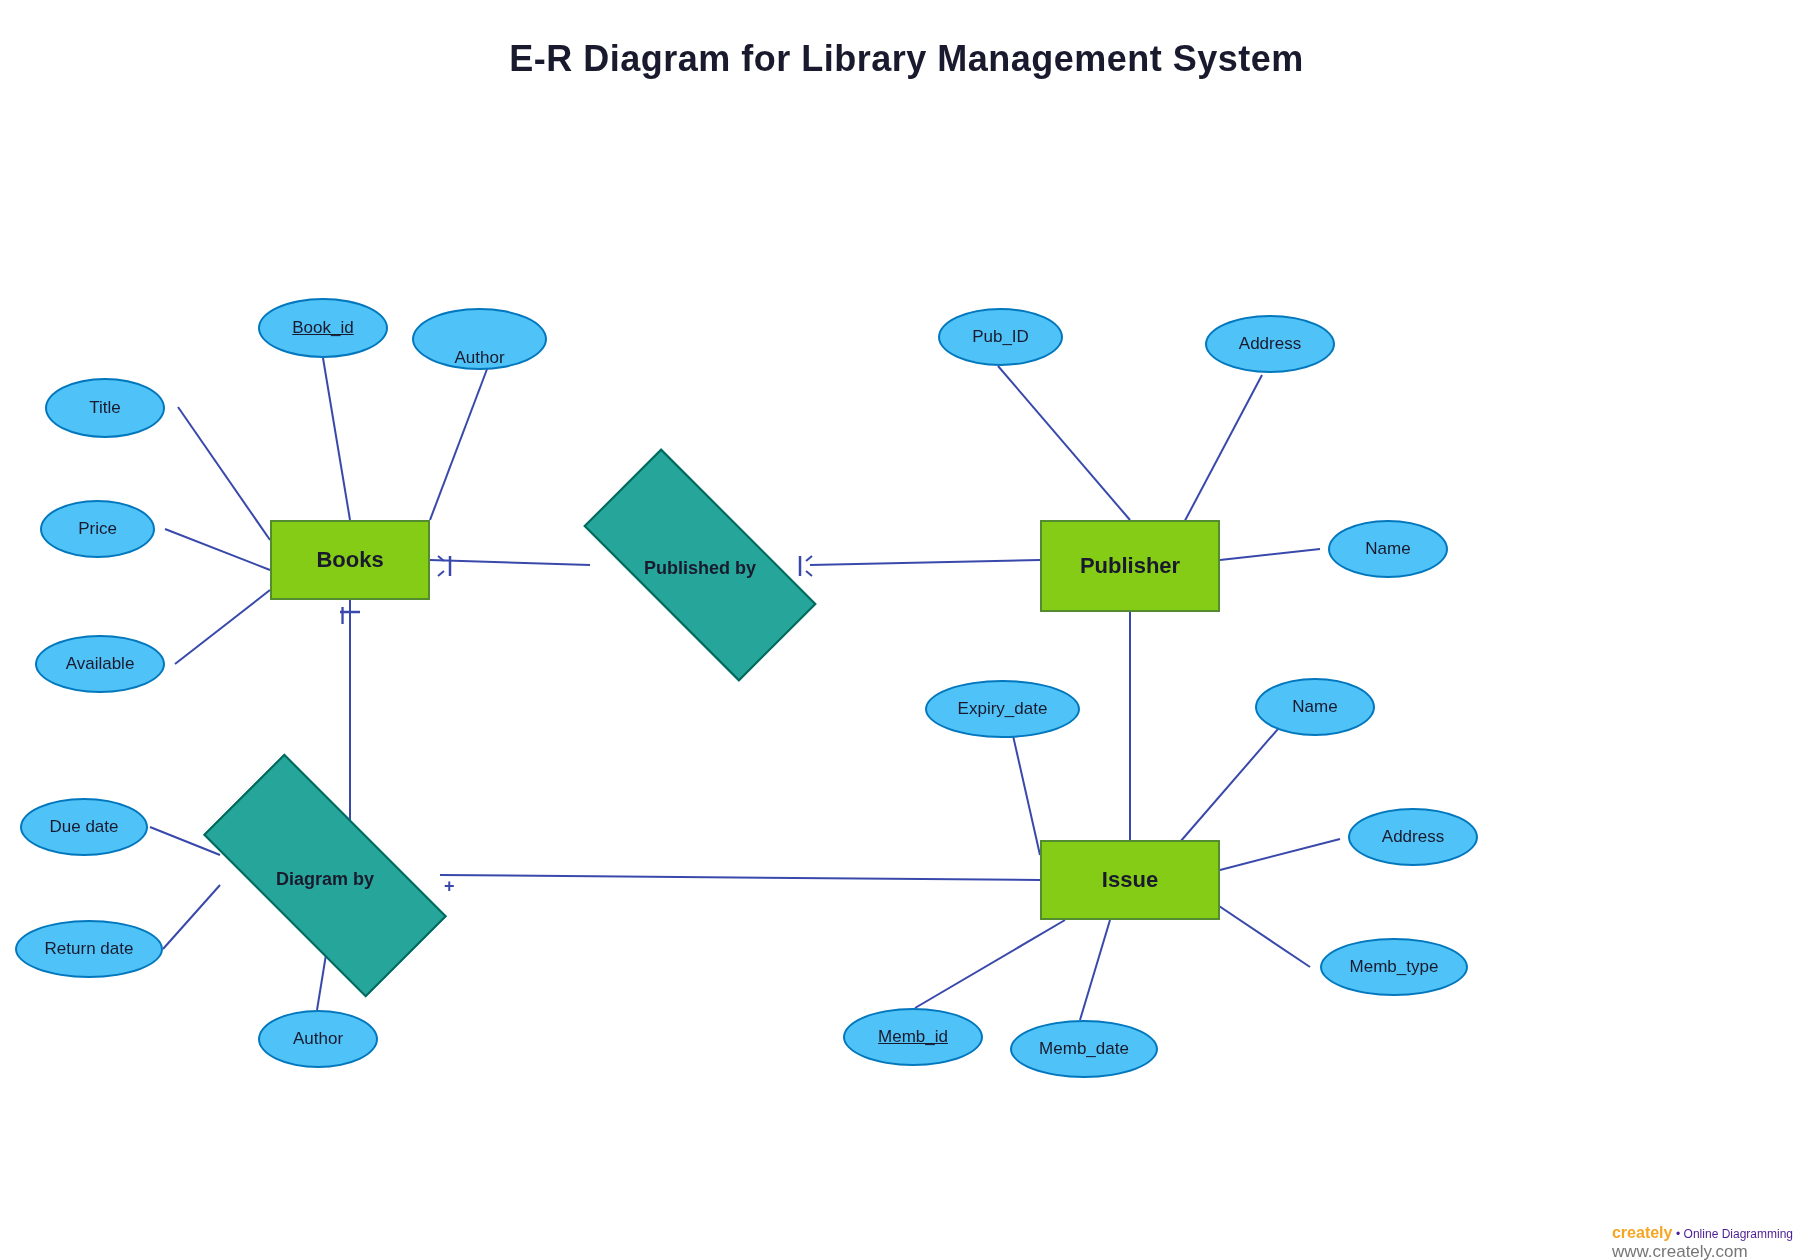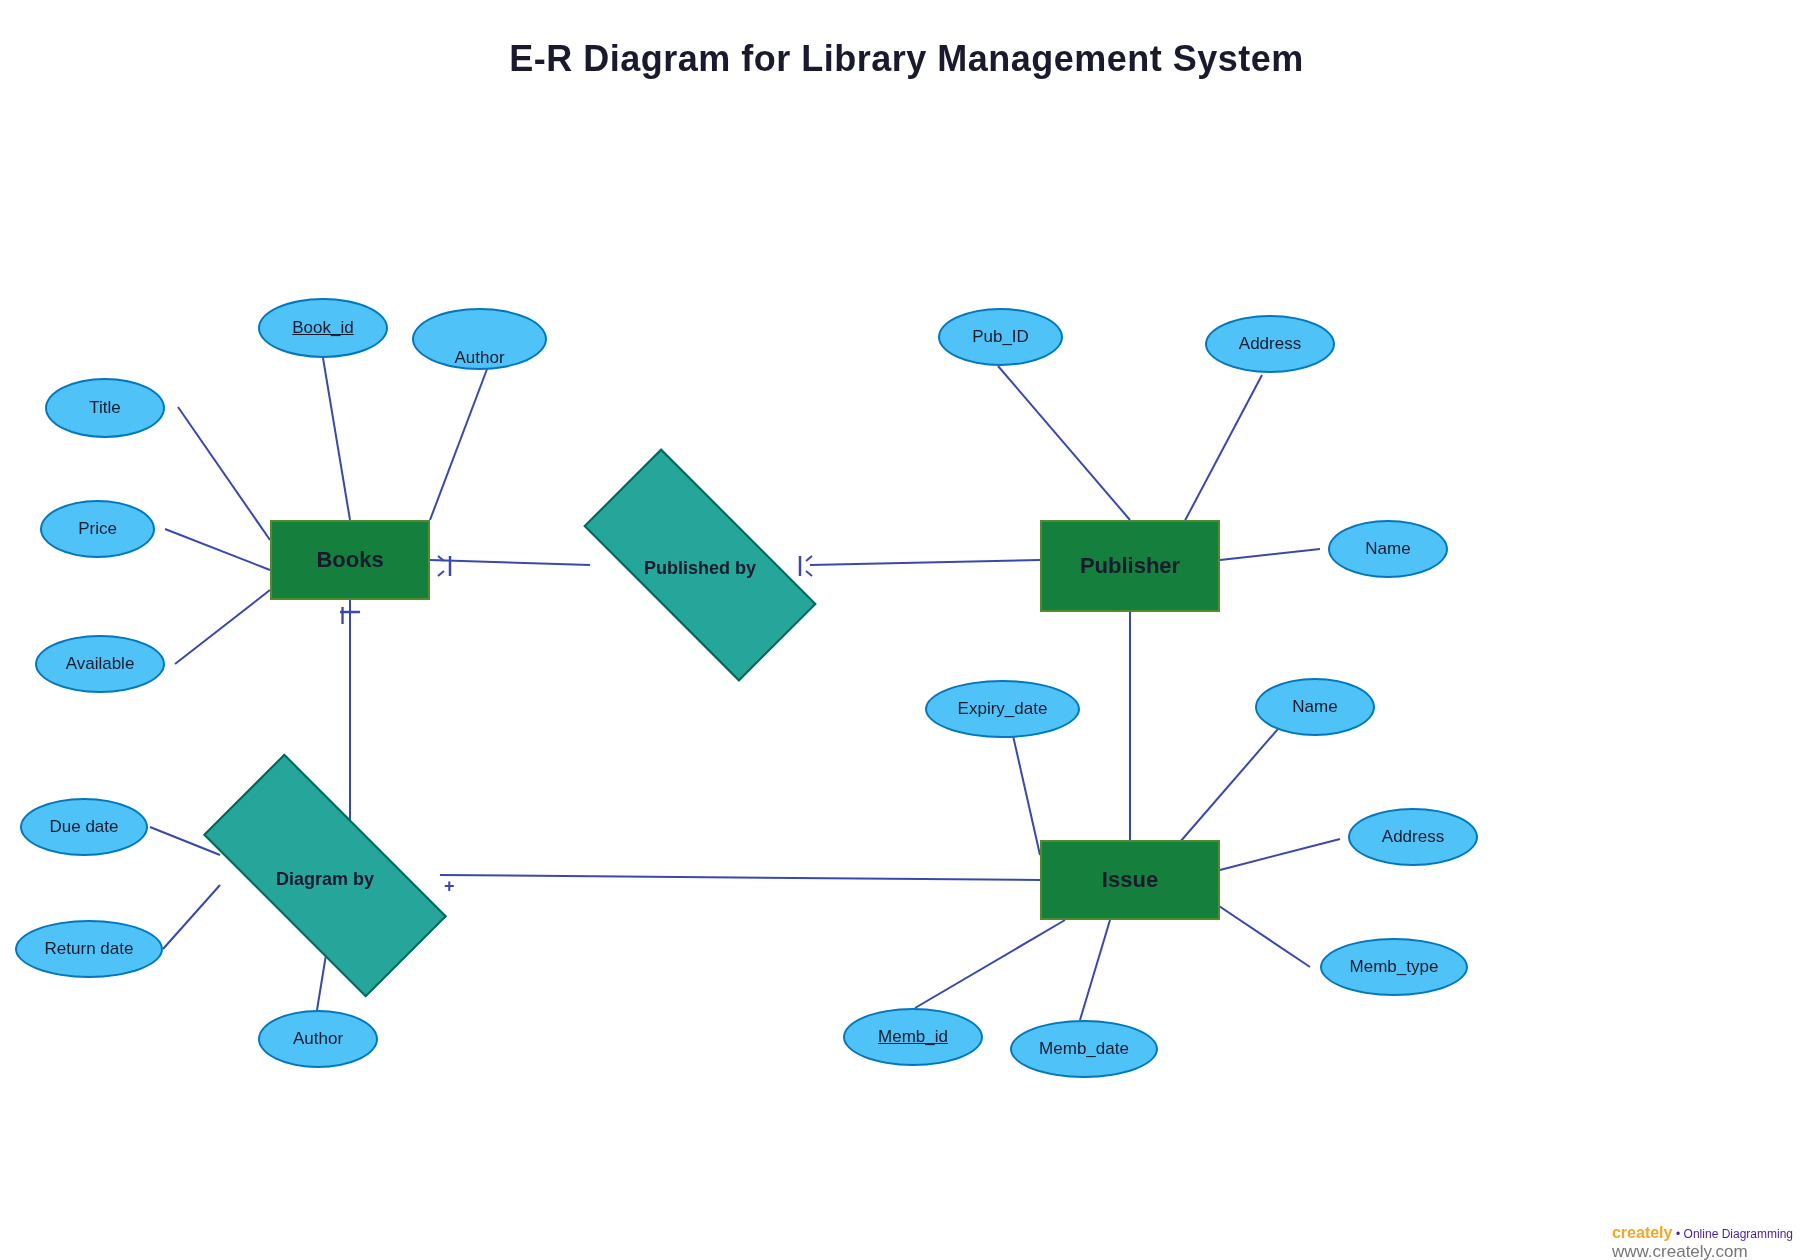--- a/index.html
+++ b/index.html
@@ -26,21 +26,21 @@
     }
     svg#connections {
       position: absolute;
       top: 0; left: 0;
       width: 1813px;
       height: 1200px;
       pointer-events: none;
     }
     .entity-box {
       position: absolute;
-      background: #15803d;
+      background: #84cc16;
       border: 2px solid #558b2f;
       display: flex;
       align-items: center;
       justify-content: center;
       font-size: 22px;
       font-weight: bold;
       color: #1a1a2e;
     }
     .entity-ellipse {
       position: absolute;

